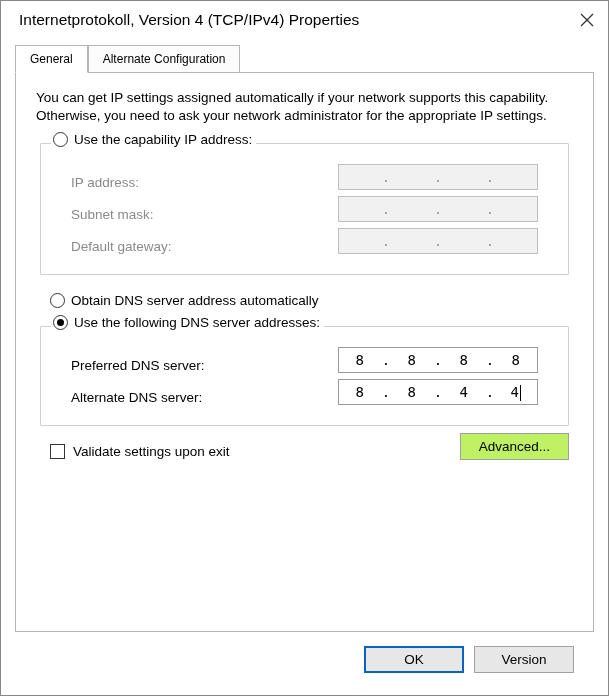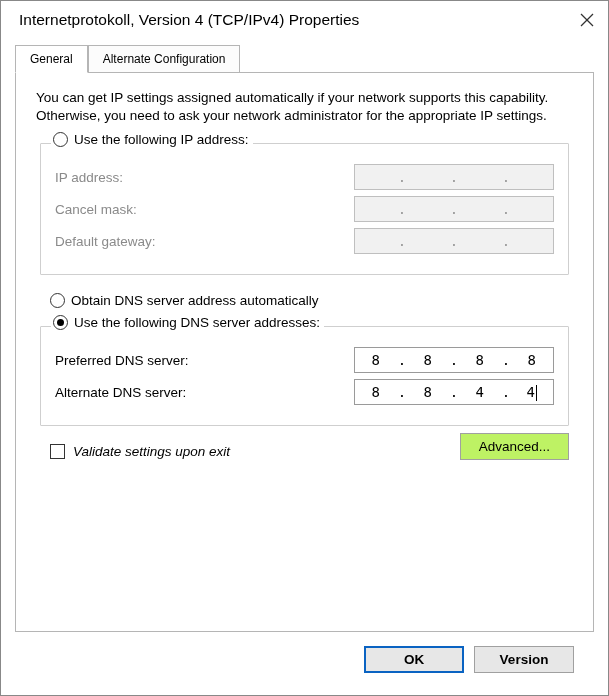--- a/index.html
+++ b/index.html
@@ -99,23 +99,23 @@
     left: 10px;
     background: #fff;
     padding: 0 4px 0 2px;
     display: flex;
     align-items: center;
     gap: 6px;
     font-size: 13.5px;
   }
   .field-row {
     display: flex;
-    align-items: center;
+    align-items: flex-end;
     justify-content: space-between;
-    margin: 6px 0;
+    margin: 6px 16px;
   }
   .field-row.disabled { color: #8a8a8a; }
   .field-label {
     font-size: 13.5px;
     width: 220px;
   }
   .ip-input {
     width: 200px;
     height: 26px;
     border: 1px solid #9a9a9a;
@@ -142,21 +142,20 @@
     font-size: 14px;
     color: inherit;
   }
   .ip-disabled-dot { color: #9a9a9a; }
   .checkbox-row {
     display: flex;
     align-items: center;
     gap: 8px;
     margin: 18px 0 0 14px;
     font-size: 13.5px;
-    font-style: italic;
   }
   .checkbox {
     width: 15px; height: 15px;
     border: 1px solid #333;
     cursor: pointer;
   }
   .advanced-btn {
     position: relative;
     float: right;
     margin-top: -26px;
@@ -174,21 +173,20 @@
     padding: 14px 20px 0 0;
   }
   .btn {
     width: 100px;
     padding: 5px 0;
     text-align: center;
     border: 1px solid #a0a0a0;
     background: #e7e7e7;
     font-size: 13.5px;
     cursor: pointer;
-    font-weight: bold;
   }
   .btn.primary {
     border: 2px solid #0a63c2;
     padding: 4px 0;
   }
   .caret {
     display: inline-block;
     width: 1px; height: 16px;
     background: #000;
     vertical-align: middle;
@@ -216,38 +214,38 @@
     </div>
   </div>
 
   <div class="panel">
     <div class="description">You can get IP settings assigned automatically if your network supports this capability. Otherwise, you need to ask your network administrator for the appropriate IP settings.</div>
 
 
     <div class="group-with-legend" style="margin-top:18px;">
       <div class="legend-radio">
         <span class="radio"></span>
-        <span>Use the following IP address:</span>
+        <span>Use the capability IP address:</span>
       </div>
 
       <div class="field-row disabled">
         <span class="field-label">IP address:</span>
         <div class="ip-input disabled">
           <span class="ip-seg"></span>
             <span class="ip-dot ip-disabled-dot">.</span>
           <span class="ip-seg"></span>
             <span class="ip-dot ip-disabled-dot">.</span>
           <span class="ip-seg"></span>
             <span class="ip-dot ip-disabled-dot">.</span>
           <span class="ip-seg"></span>
         </div>
       </div>
 
       <div class="field-row disabled">
-        <span class="field-label">Cancel mask:</span>
+        <span class="field-label">Subnet mask:</span>
         <div class="ip-input disabled">
           <span class="ip-seg"></span>
             <span class="ip-dot ip-disabled-dot">.</span>
           <span class="ip-seg"></span>
             <span class="ip-dot ip-disabled-dot">.</span>
           <span class="ip-seg"></span>
             <span class="ip-dot ip-disabled-dot">.</span>
           <span class="ip-seg"></span>
         </div>
       </div>

